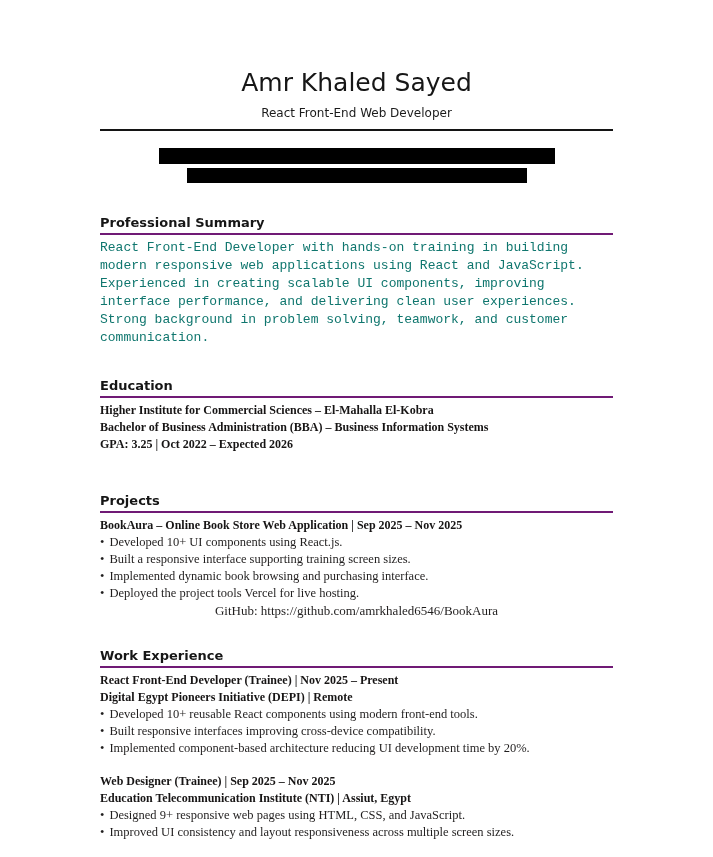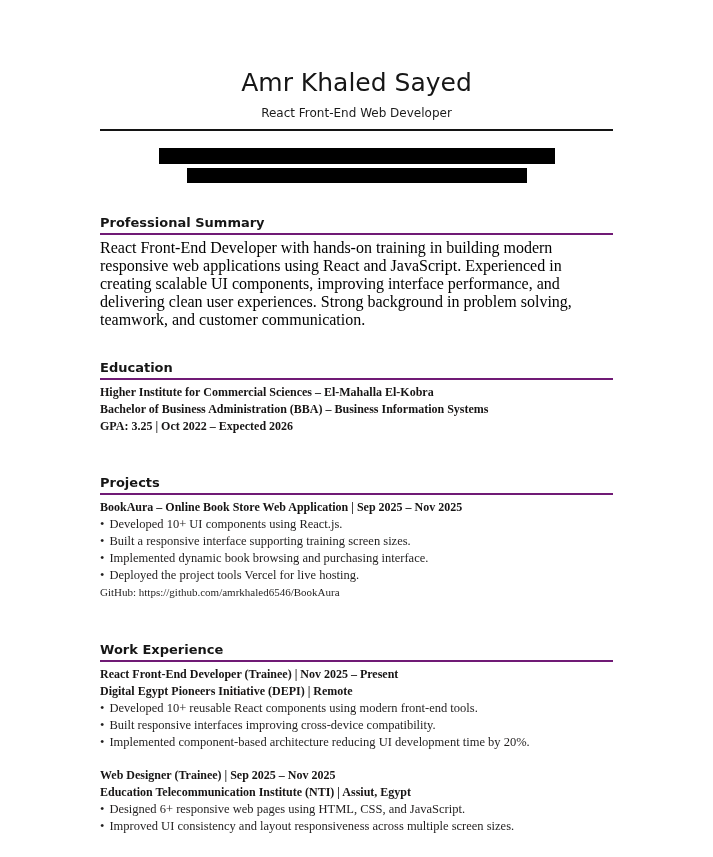--- a/index.html
+++ b/index.html
@@ -49,39 +49,41 @@
     font-size: 13px;
     font-weight: 700;
     line-height: 18px;
     color: #161616;
     padding-bottom: 1px;
     border-bottom: 2px solid #701a75;
   }
   .sec-summary    { margin-top: 31px; }
   .sec-education  { margin-top: 30px; }
   .sec-projects   { margin-top: 39px; }
-  .sec-experience { margin-top: 40px; }
+  .sec-experience { margin-top: 28px; }
 
   .section-content { margin-top: 4px; }
 
   p.body {
-    font-size: 16px;
+    font-size: 13px;
     line-height: 18px;
-    color: #000000;
+    color: #0f766e;
+    font-family: Liberation Mono, monospace;
   }
   .bold-line {
     font-size: 12px;
     font-weight: 700;
     line-height: 17px;
     color: #171515;
   }
   .plain-line {
-    font-size: 11px;
+    font-size: 13px;
     line-height: 17px;
     color: #201e1e;
+    text-align: center;
   }
   ul.bullets { list-style: none; }
   ul.bullets li {
     font-size: 12.5px;
     line-height: 17px;
     color: #201e1e;
   }
   ul.bullets li::before {
     content: "\2022";
     margin-right: 5px;
@@ -144,21 +146,21 @@
           <li>Developed 10+ reusable React components using modern front-end tools.</li>
           <li>Built responsive interfaces improving cross-device compatibility.</li>
           <li>Implemented component-based architecture reducing UI development time by 20%.</li>
         </ul>
       </div>
 
       <div class="entry entry-gap">
         <div class="bold-line">Web Designer (Trainee) | Sep 2025 – Nov 2025</div>
         <div class="bold-line">Education Telecommunication Institute (NTI) | Assiut, Egypt</div>
         <ul class="bullets">
-          <li>Designed 6+ responsive web pages using HTML, CSS, and JavaScript.</li>
+          <li>Designed 9+ responsive web pages using HTML, CSS, and JavaScript.</li>
           <li>Improved UI consistency and layout responsiveness across multiple screen sizes.</li>
         </ul>
       </div>
 
     </div>
   </section>
 
 </div>
 
 </body></html>

